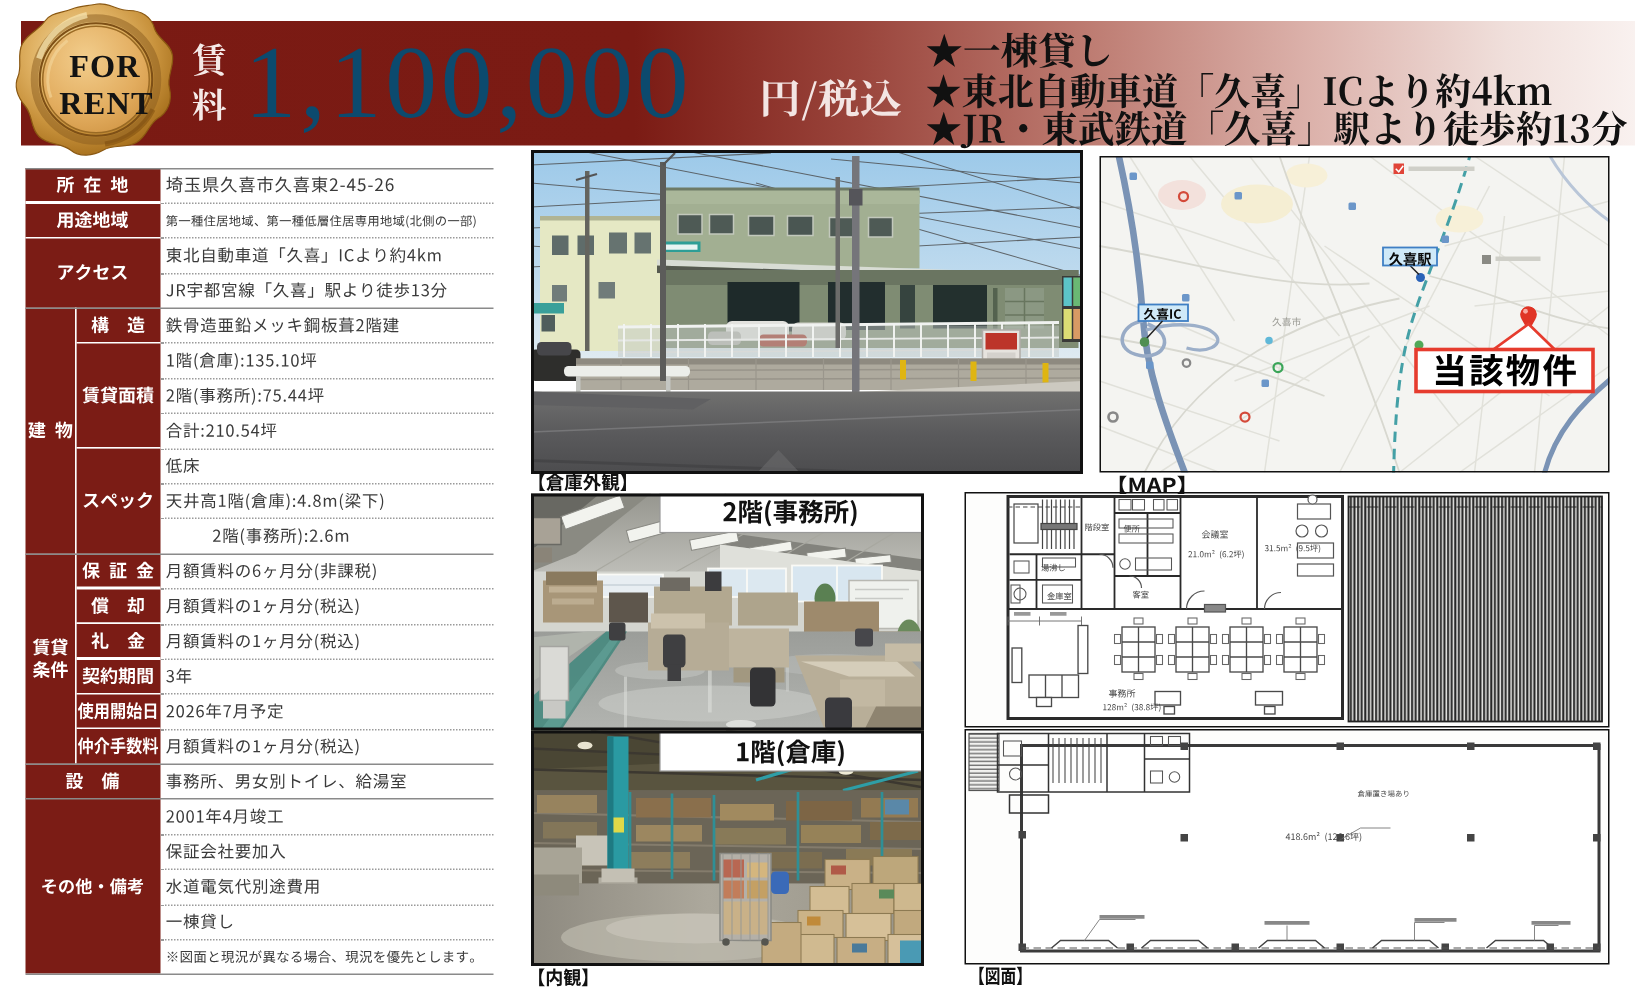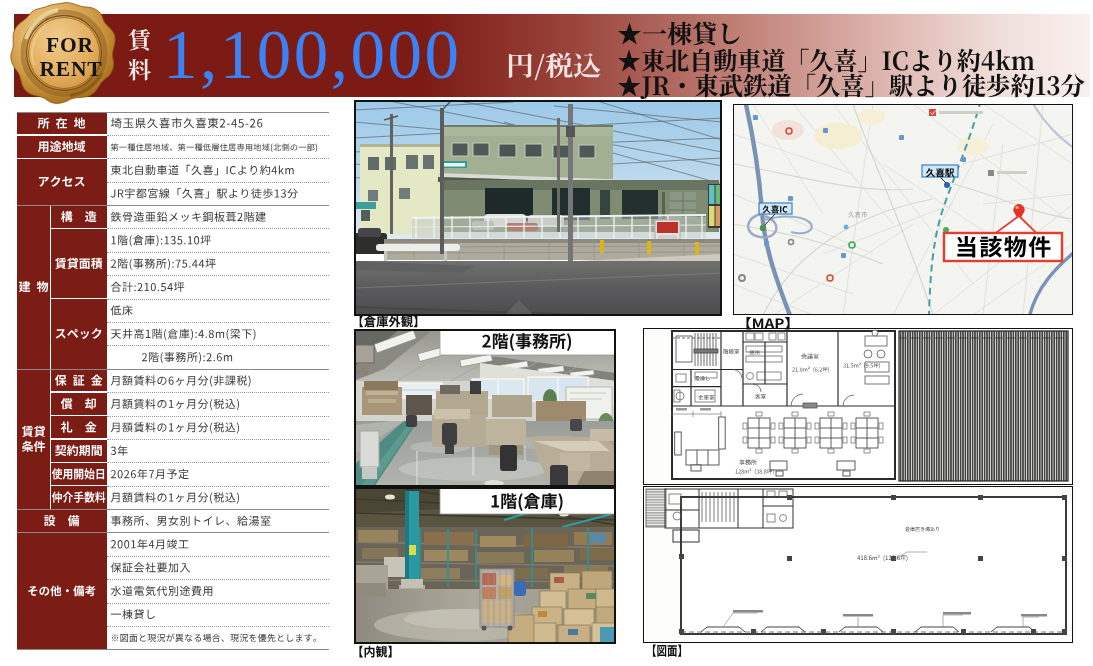--- a/index.html
+++ b/index.html
@@ -11,21 +11,21 @@
 .sol{position:absolute;border-top:1px solid #8a8a8a;height:0;}
 #ovl{position:absolute;left:0;top:0;z-index:50;pointer-events:none;}
 </style></head>
 <body>
 <div id="page">
 
 <div class="abs" style="left:14px;top:14px;width:1076px;height:83px;
  background:linear-gradient(90deg,#7a1a13 0%,#7b1b14 38%,#9a453c 52%,#bd7b71 66%,#dcb2ab 80%,#f0dfdb 92%,#f9f1ef 100%);"></div>
 
 <div class="abs" style="left:163px;top:15.5px;z-index:60;font-family:'Liberation Serif',serif;
- font-size:69px;letter-spacing:2.5px;color:#3b82f6;font-weight:400;">1,100,000</div>
+ font-size:69px;letter-spacing:2.5px;color:#0c4a6e;font-weight:400;">1,100,000</div>
 
 <svg class="abs" style="left:6px;top:1px;z-index:70;" width="114" height="108" viewBox="0 0 114 108">
 <defs>
 <radialGradient id="wax" cx="0.40" cy="0.34" r="0.80">
 <stop offset="0" stop-color="#f2dfa8"></stop>
           <stop offset="0.38" stop-color="#e0b264"></stop>
 <stop offset="0.62" stop-color="#c8923c"></stop>
           <stop offset="0.84" stop-color="#a8711e"></stop>
 <stop offset="1" stop-color="#7e4e0e"></stop>
 </radialGradient>

